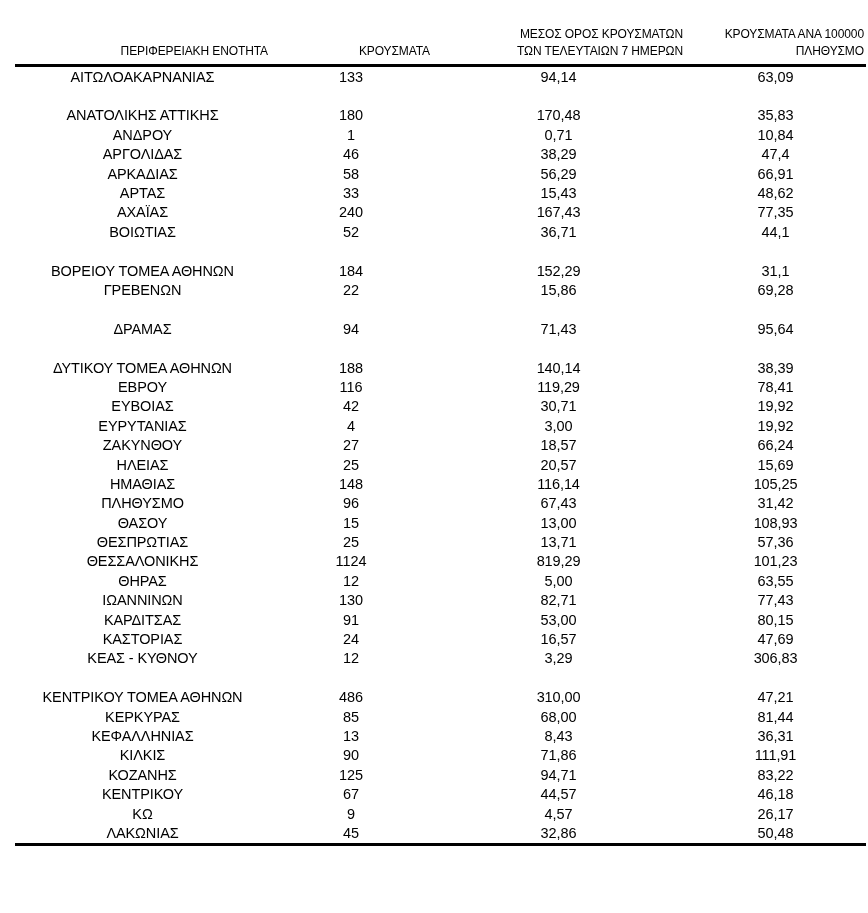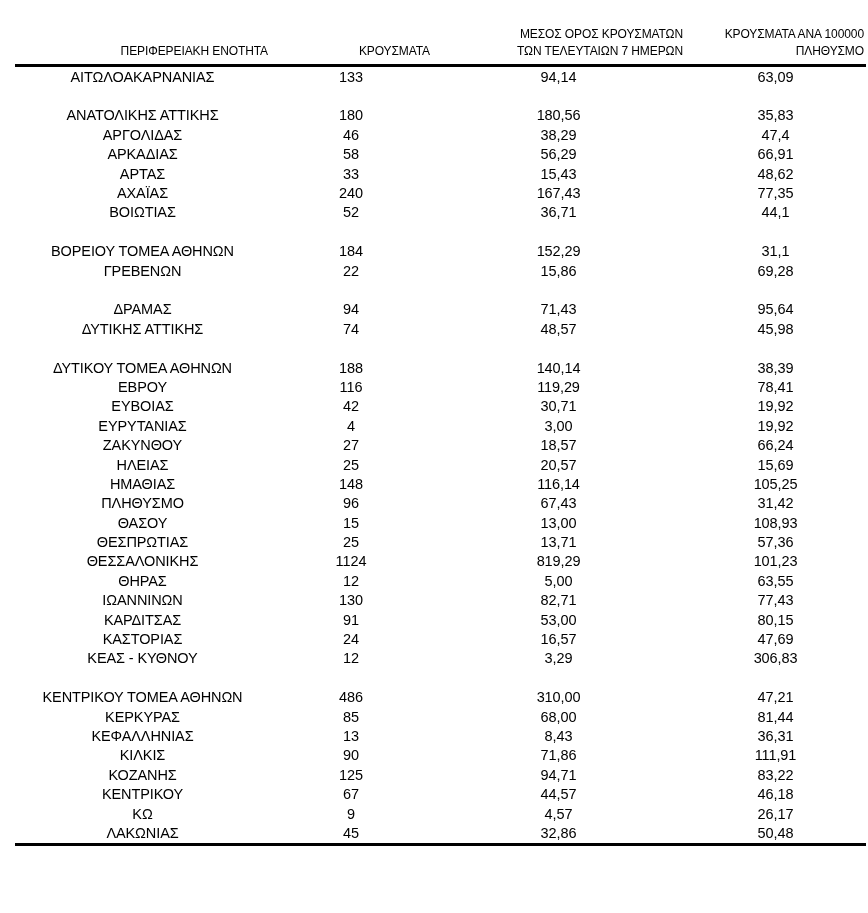--- a/index.html
+++ b/index.html
@@ -95,22 +95,28 @@
         </tr>
         <tr data-name="spacer-row">
           <td data-name="spacer-cell">&nbsp;</td>
           <td data-name="spacer-cell">&nbsp;</td>
           <td data-name="spacer-cell">&nbsp;</td>
           <td data-name="spacer-cell">&nbsp;</td>
         </tr>
         <tr data-name="table-row">
           <td data-name="region-cell">ΑΝΑΤΟΛΙΚΗΣ ΑΤΤΙΚΗΣ</td>
           <td data-name="cases-cell">180</td>
-          <td data-name="avg7-cell">180,56</td>
+          <td data-name="avg7-cell">170,48</td>
           <td data-name="per100k-cell">35,83</td>
+        </tr>
+        <tr data-name="table-row">
+          <td data-name="region-cell">ΑΝΔΡΟΥ</td>
+          <td data-name="cases-cell">1</td>
+          <td data-name="avg7-cell">0,71</td>
+          <td data-name="per100k-cell">10,84</td>
         </tr>
         <tr data-name="table-row">
           <td data-name="region-cell">ΑΡΓΟΛΙΔΑΣ</td>
           <td data-name="cases-cell">46</td>
           <td data-name="avg7-cell">38,29</td>
           <td data-name="per100k-cell">47,4</td>
         </tr>
         <tr data-name="table-row">
           <td data-name="region-cell">ΑΡΚΑΔΙΑΣ</td>
           <td data-name="cases-cell">58</td>
@@ -158,26 +164,20 @@
           <td data-name="spacer-cell">&nbsp;</td>
           <td data-name="spacer-cell">&nbsp;</td>
           <td data-name="spacer-cell">&nbsp;</td>
         </tr>
         <tr data-name="table-row">
           <td data-name="region-cell">ΔΡΑΜΑΣ</td>
           <td data-name="cases-cell">94</td>
           <td data-name="avg7-cell">71,43</td>
           <td data-name="per100k-cell">95,64</td>
         </tr>
-        <tr data-name="table-row">
-          <td data-name="region-cell">ΔΥΤΙΚΗΣ ΑΤΤΙΚΗΣ</td>
-          <td data-name="cases-cell">74</td>
-          <td data-name="avg7-cell">48,57</td>
-          <td data-name="per100k-cell">45,98</td>
-        </tr>
         <tr data-name="spacer-row">
           <td data-name="spacer-cell">&nbsp;</td>
           <td data-name="spacer-cell">&nbsp;</td>
           <td data-name="spacer-cell">&nbsp;</td>
           <td data-name="spacer-cell">&nbsp;</td>
         </tr>
         <tr data-name="table-row">
           <td data-name="region-cell">ΔΥΤΙΚΟΥ ΤΟΜΕΑ ΑΘΗΝΩΝ</td>
           <td data-name="cases-cell">188</td>
           <td data-name="avg7-cell">140,14</td>

